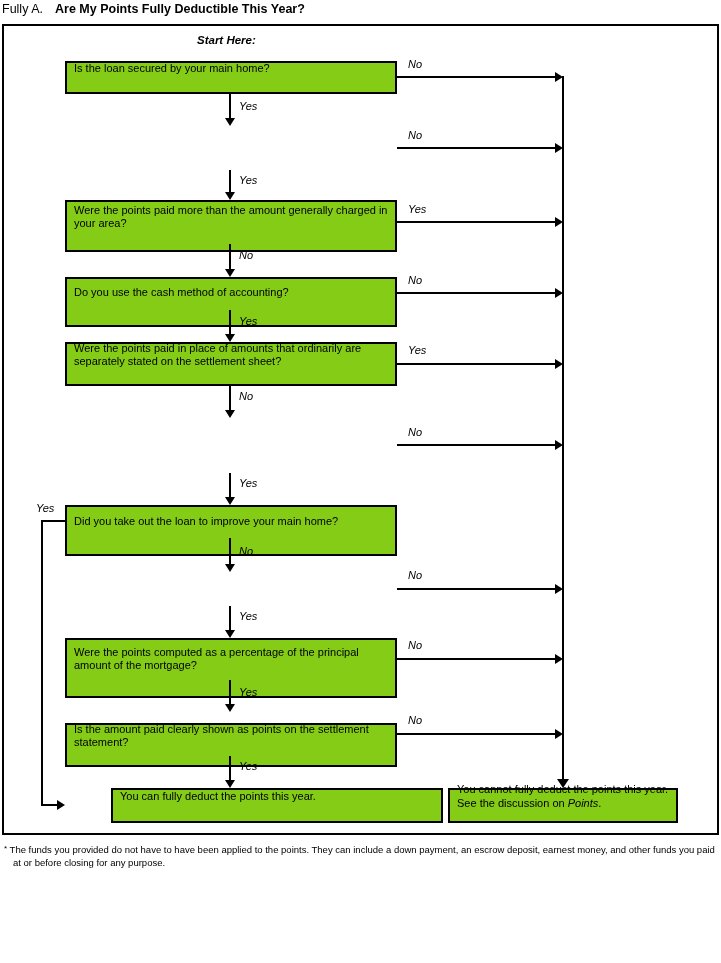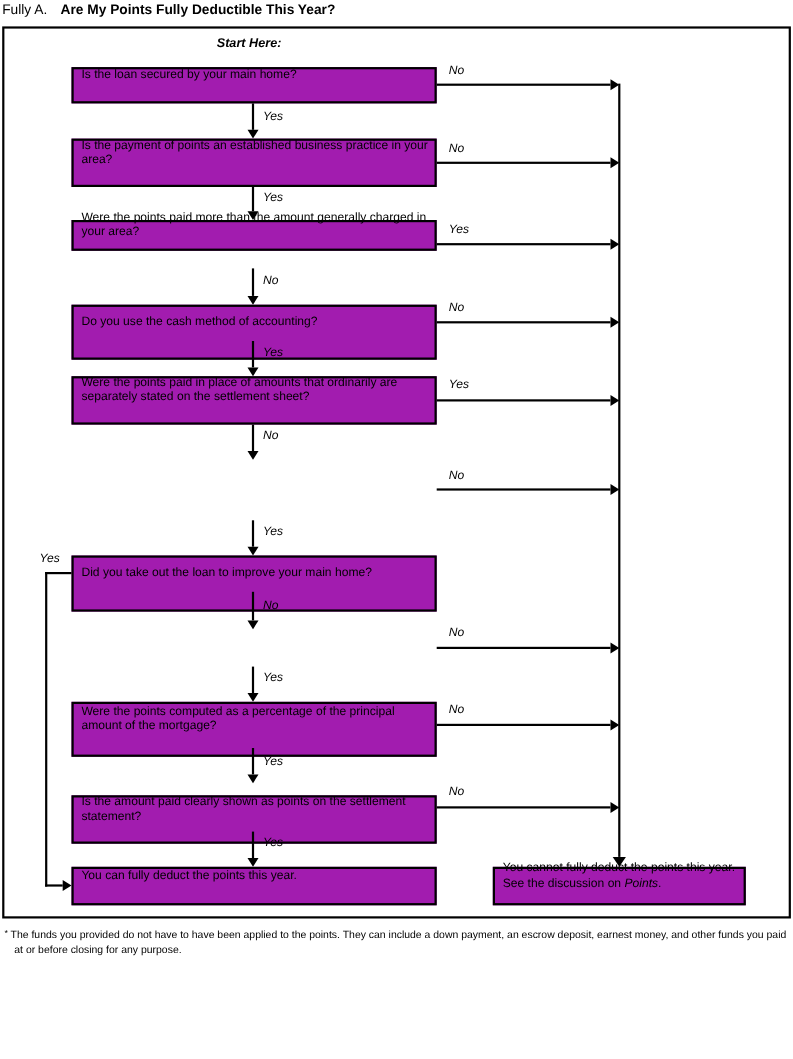--- a/index.html
+++ b/index.html
@@ -9,21 +9,21 @@
   }
   .figure-title { position:absolute; left:2px; top:2px; font-size:12.5px; white-space:nowrap; }
   .figure-title .prefix { font-weight:normal; }
   .figure-title .main { font-weight:bold; margin-left:12px; }
   .outer-border { position:absolute; left:2px; top:24px; width:717px; height:811px;
     border:2px solid #000; box-sizing:border-box; background:#fff; }
   .start-here { position:absolute; left:197px; top:34px; font-size:11.5px;
     font-weight:bold; font-style:italic; white-space:nowrap; }
   .qbox {
     position:absolute; left:65px; width:332px; box-sizing:border-box;
-    border:2px solid #000; background:#a21caf; display:flex; align-items:center;
+    border:2px solid #000; background:#84cc16; display:flex; align-items:center;
     font-size:11px; line-height:13.5px; padding:2px 4px 20px 7px;
   }
   .tbox-right { left:448px; width:230px; }
   .hline { position:absolute; height:2px; background:#000; }
   .vline { position:absolute; width:2px; background:#000; }
   .ah-right { position:absolute; width:0; height:0;
     border-top:5px solid transparent; border-bottom:5px solid transparent;
     border-left:8px solid #000; }
   .ah-down { position:absolute; width:0; height:0;
     border-left:5px solid transparent; border-right:5px solid transparent;
@@ -45,43 +45,40 @@
     <span class="prefix">Fully A.</span><span class="main">Are My Points Fully Deductible This Year?</span>
   </div>
 
   <div class="outer-border"></div>
 
   <div class="start-here">Start Here:</div>
 
   <div class="qbox" style="top:61px;height:33px;">
     <span>Is the loan secured by your main home?</span>
   </div>
-  <div class="qbox" style="top:126px;height:44px;">
-    <span>Is the payment of points an established business practice in your area?</span>
-  </div>
-  <div class="qbox" style="top:200px;height:28px;">
+  <div class="qbox" style="top:200px;height:52px;">
     <span>Were the points paid more than the amount generally charged in your area?</span>
   </div>
   <div class="qbox" style="top:277px;height:50px;">
     <span>Do you use the cash method of accounting?</span>
   </div>
   <div class="qbox" style="top:342px;height:44px;">
     <span>Were the points paid in place of amounts that ordinarily are separately stated on the settlement sheet?</span>
   </div>
   <div class="qbox" style="top:505px;height:51px;">
     <span>Did you take out the loan to improve your main home?</span>
   </div>
-  <div class="qbox" style="top:638px;height:50px;">
+  <div class="qbox" style="top:638px;height:60px;">
     <span>Were the points computed as a percentage of the principal amount of the mortgage?</span>
   </div>
   <div class="qbox" style="top:712px;height:44px;margin-top:11px;">
     <span>Is the amount paid clearly shown as points on the settlement statement?</span>
   </div>
 
-  <div class="qbox" style="top:788px;height:35px;">
+  <div class="qbox" style="top:788px;height:35px;margin-left:46px;">
     <span>You can fully deduct the points this year.</span>
   </div>
   <div class="qbox tbox-right" style="top:788px;height:35px;">
     <span><span>You cannot fully deduct the points this year. See the discussion on </span><i>Points</i><span>.</span></span>
   </div>
 
   <div class="vline" style="left:229px;top:94px;height:24px;"></div>
   <div class="ah-down" style="left:225px;top:118px;"></div>
   <div class="vline" style="left:229px;top:170px;height:22px;"></div>
   <div class="ah-down" style="left:225px;top:192px;"></div>

